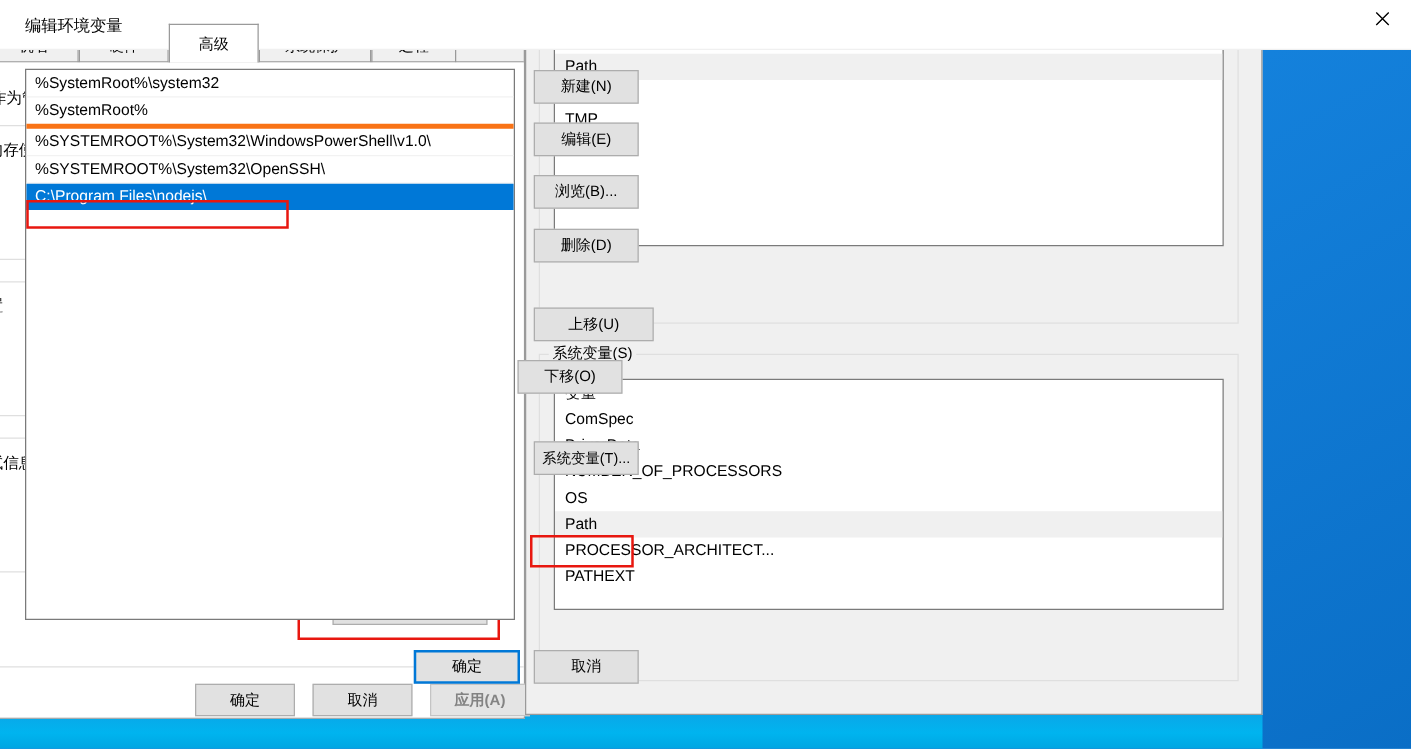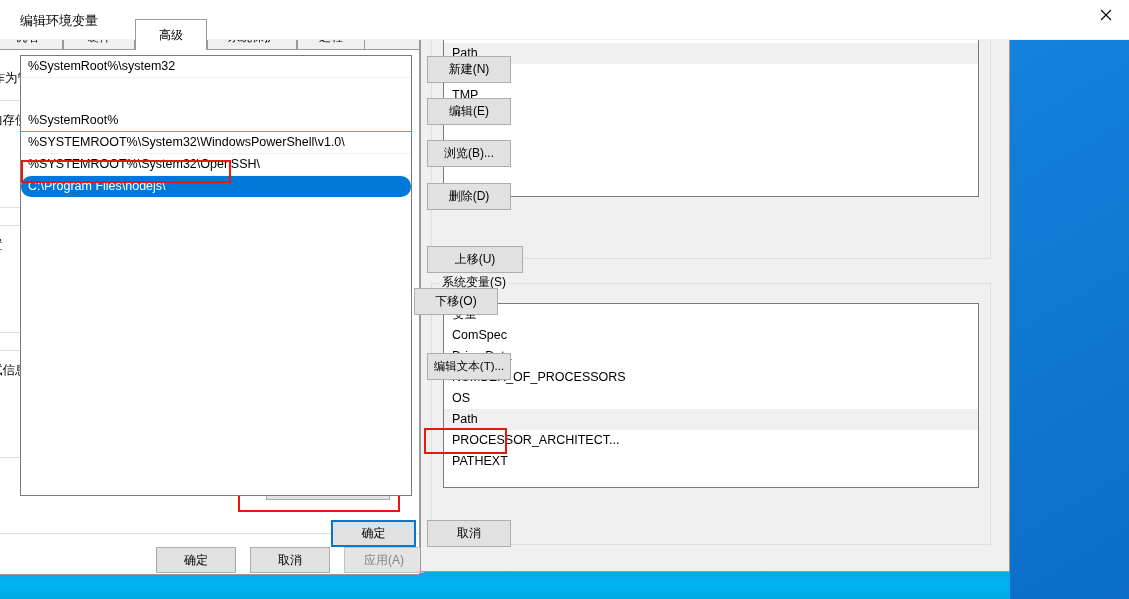--- a/index.html
+++ b/index.html
@@ -104,21 +104,21 @@
 
     <div class="txt" style="left:24px;top:312px;font-size:12.5px;">统启动、系统故障和调试信息</div>
     <div class="btn" style="left:467px;top:366px;width:82px;height:26px;">设置(T)...</div>
 
     <div class="btn" style="left:425px;top:423px;width:124px;height:27px;">环境变量(N)...</div>
     <div class="redbox" style="left:397px;top:410px;width:162px;height:52px;"></div>
 
     <div style="position:absolute;left:0;top:483px;width:100%;height:1px;background:#dfdfdf;"></div>
     <div class="btn" style="left:315px;top:497px;width:80px;height:26px;">确定</div>
     <div class="btn" style="left:409px;top:497px;width:80px;height:26px;">取消</div>
-    <div class="btn disabled" style="left:503px;top:497px;width:80px;height:26px;">应用(A)</div>
+    <div class="btn disabled" style="left:503px;top:497px;width:80px;height:26px;font-weight:bold;">应用(A)</div>
   </div>
 </div>
 
 <div class="win" id="envvars">
 
   <div class="grp" style="left:10px;top:28px;width:560px;height:258px;"></div>
   <div class="grp-label" style="left:18px;top:21px;">Gonw 的用户变量(U)</div>
   <div class="lbox" style="left:22px;top:48px;width:536px;height:176px;">
     <div class="lrow hdr">变量</div>
     <div class="lrow sel-grey">Path</div>
@@ -146,30 +146,30 @@
     <div id="ee-title-text">编辑环境变量</div>
     <div id="ee-close">
       <svg width="12" height="12" viewBox="0 0 12 12" aria-hidden="true">
         <path d="M1 1 L11 11 M11 1 L1 11" stroke="#000" stroke-width="1.1" fill="none"></path>
       </svg>
     </div>
   </div>
 
   <div class="lbox" style="left:20px;top:55px;width:392px;height:441px;">
     <div class="lrow" style="height:21px;line-height:21px;padding-left:7px;border-bottom:1px solid #f2f2f2;">%SystemRoot%\system32</div>
-    <div class="lrow" style="height:21px;line-height:21px;padding-left:7px;border-bottom:1px solid #f97316;margin-top:32px;">%SystemRoot%</div>
+    <div class="lrow" style="height:21px;line-height:21px;padding-left:7px;border-bottom:4px solid #f97316;">%SystemRoot%</div>
     <div class="lrow" style="height:21px;line-height:21px;padding-left:7px;border-bottom:1px solid #f2f2f2;">%SYSTEMROOT%\System32\WindowsPowerShell\v1.0\</div>
     <div class="lrow" style="height:21px;line-height:21px;padding-left:7px;border-bottom:1px solid #f2f2f2;">%SYSTEMROOT%\System32\OpenSSH\</div>
-    <div class="lrow sel-blue" style="height:21px;line-height:21px;padding-left:7px;border-radius:10px;">C:\Program Files\nodejs\</div>
+    <div class="lrow sel-blue" style="height:21px;line-height:21px;padding-left:7px;">C:\Program Files\nodejs\</div>
   </div>
   <div class="redbox" style="left:21px;top:160px;width:210px;height:23px;"></div>
 
   <div class="btn" style="left:427px;top:56px;width:84px;height:27px;">新建(N)</div>
   <div class="btn" style="left:427px;top:98px;width:84px;height:27px;">编辑(E)</div>
   <div class="btn" style="left:427px;top:140px;width:84px;height:27px;">浏览(B)...</div>
   <div class="btn" style="left:427px;top:183px;width:84px;height:27px;">删除(D)</div>
   <div class="btn" style="left:427px;top:246px;width:96px;height:27px;">上移(U)</div>
   <div class="btn" style="left:414px;top:288px;width:84px;height:27px;">下移(O)</div>
-  <div class="btn" style="left:427px;top:353px;width:84px;height:27px;font-size:11.5px;">编辑文本(T)...</div>
+  <div class="btn" style="left:427px;top:353px;width:84px;height:27px;font-size:11.5px;">系统变量(T)...</div>
 
   <div class="btn focus" style="left:331px;top:520px;width:85px;height:27px;">确定</div>
   <div class="btn" style="left:427px;top:520px;width:84px;height:27px;">取消</div>
 </div>
 
 </body></html>

